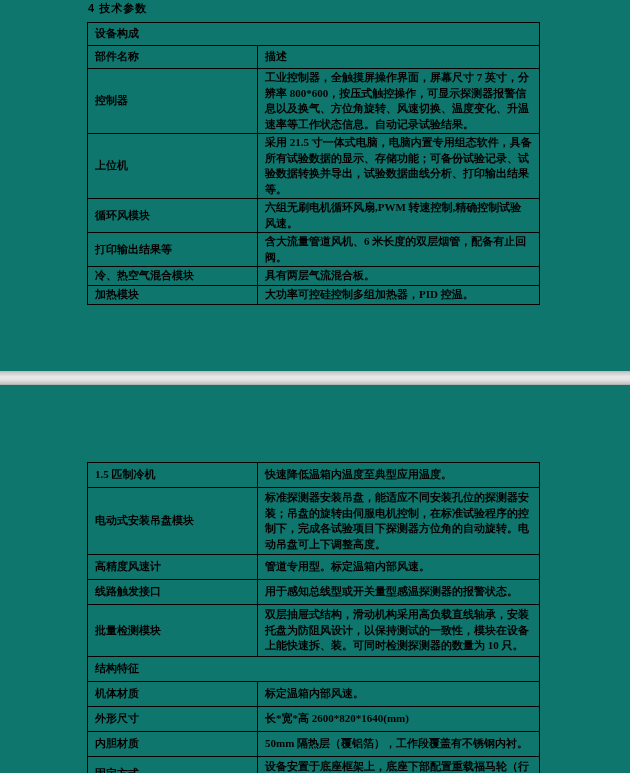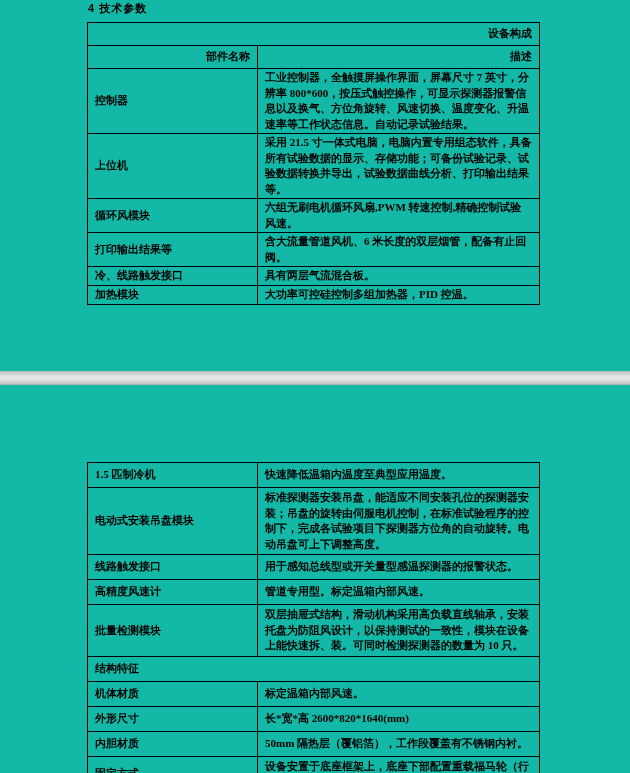--- a/index.html
+++ b/index.html
@@ -1,18 +1,18 @@
 <!DOCTYPE html>
 <html><head>
 <meta charset="utf-8">
 <style>
   html,body { margin:0; padding:0; background:#ffffff; }
   .page {
     position:relative; width:630px; height:773px; overflow:hidden;
-    background:#14b8a6; color:#000;
+    background:#0f766e; color:#000;
     font-family:"Liberation Serif","DejaVu Serif",serif;
   }
   .heading {
     position:absolute; left:88px; top:1px;
     font-family:"Liberation Sans","DejaVu Sans",sans-serif;
     font-size:11px; font-weight:bold; letter-spacing:1px;
   }
   table {
     position:absolute; left:87px; width:452px;
     border-collapse:collapse; table-layout:fixed;
@@ -20,21 +20,21 @@
   #t1 { top:22px; }
   #t2 { top:462px; }
   col.c1 { width:170px; }
   col.c2 { width:282px; }
   th, td {
     border:1px solid #000; font-weight:bold;
     font-size:11px; line-height:15.5px;
     padding:1px 7px; vertical-align:middle; text-align:left;
     overflow:hidden;
   }
-  #t1 th { height:20px; text-align:right; }
+  #t1 th { height:20px; text-align:left; }
   th.tbl-title {
     font-family:"Liberation Sans","DejaVu Sans",sans-serif;
     font-weight:bold; font-size:11px;
   }
   #t1 td { height:16px; }
   #t2 td { height:20px; padding:2px 7px; }
   td.center, th.center { text-align:left; }
   .page-break {
     position:absolute; left:0; top:371px; width:630px; height:12px;
     background:linear-gradient(to bottom,#c6c6c6 0%,#e9e9e9 40%,#e3e3e3 65%,#c2c2c2 100%);
@@ -73,21 +73,21 @@
         </tr>
         <tr>
           <td>循环风模块</td>
           <td>六组无刷电机循环风扇,PWM 转速控制,精确控制试验风速。</td>
         </tr>
         <tr>
           <td>打印输出结果等</td>
           <td>含大流量管道风机、6 米长度的双层烟管，配备有止回阀。</td>
         </tr>
         <tr>
-          <td>冷、线路触发接口</td>
+          <td>冷、热空气混合模块</td>
           <td>具有两层气流混合板。</td>
         </tr>
         <tr>
           <td>加热模块</td>
           <td>大功率可控硅控制多组加热器，PID 控温。</td>
         </tr>
       </tbody>
   </table>
 
   <div class="page-break"></div>
@@ -100,26 +100,26 @@
     <tbody>
         <tr>
           <td>1.5 匹制冷机</td>
           <td>快速降低温箱内温度至典型应用温度。</td>
         </tr>
         <tr>
           <td>电动式安装吊盘模块</td>
           <td>标准探测器安装吊盘，能适应不同安装孔位的探测器安装；吊盘的旋转由伺服电机控制，在标准试验程序的控制下，完成各试验项目下探测器方位角的自动旋转。电动吊盘可上下调整高度。</td>
         </tr>
         <tr>
+          <td>高精度风速计</td>
+          <td>管道专用型。标定温箱内部风速。</td>
+        </tr>
+        <tr>
           <td>线路触发接口</td>
           <td>用于感知总线型或开关量型感温探测器的报警状态。</td>
-        </tr>
-        <tr>
-          <td>高精度风速计</td>
-          <td>管道专用型。标定温箱内部风速。</td>
         </tr>
         <tr>
           <td>批量检测模块</td>
           <td>双层抽屉式结构，滑动机构采用高负载直线轴承，安装托盘为防阻风设计，以保持测试的一致性，模块在设备上能快速拆、装。可同时检测探测器的数量为 10 只。</td>
         </tr>
       </tbody>
     <tbody>
       <tr>
         <td colspan="2" class="center">结构特征</td>
       </tr>

